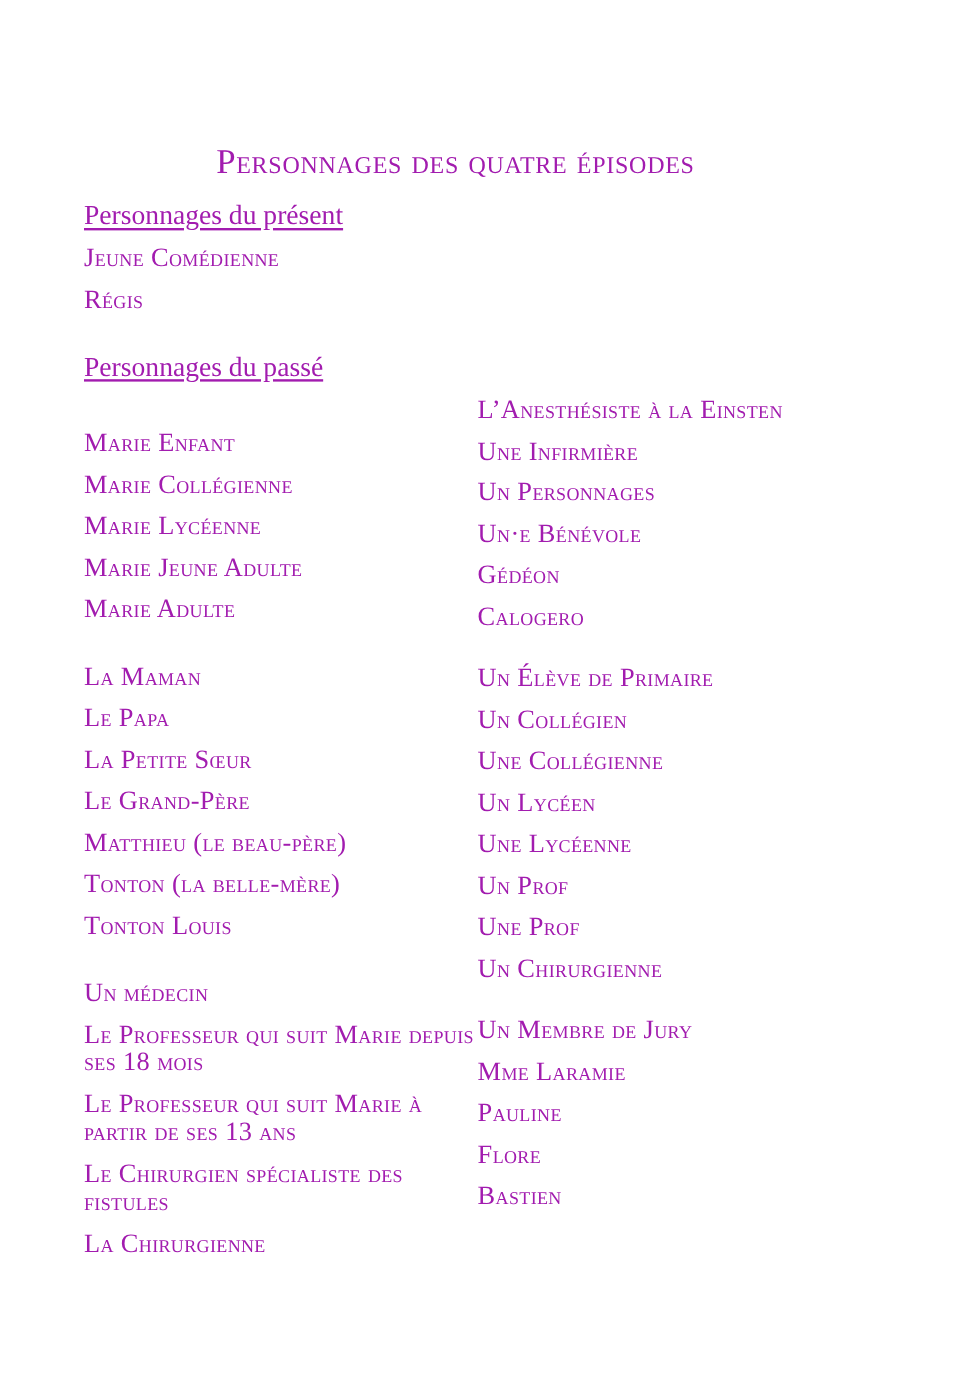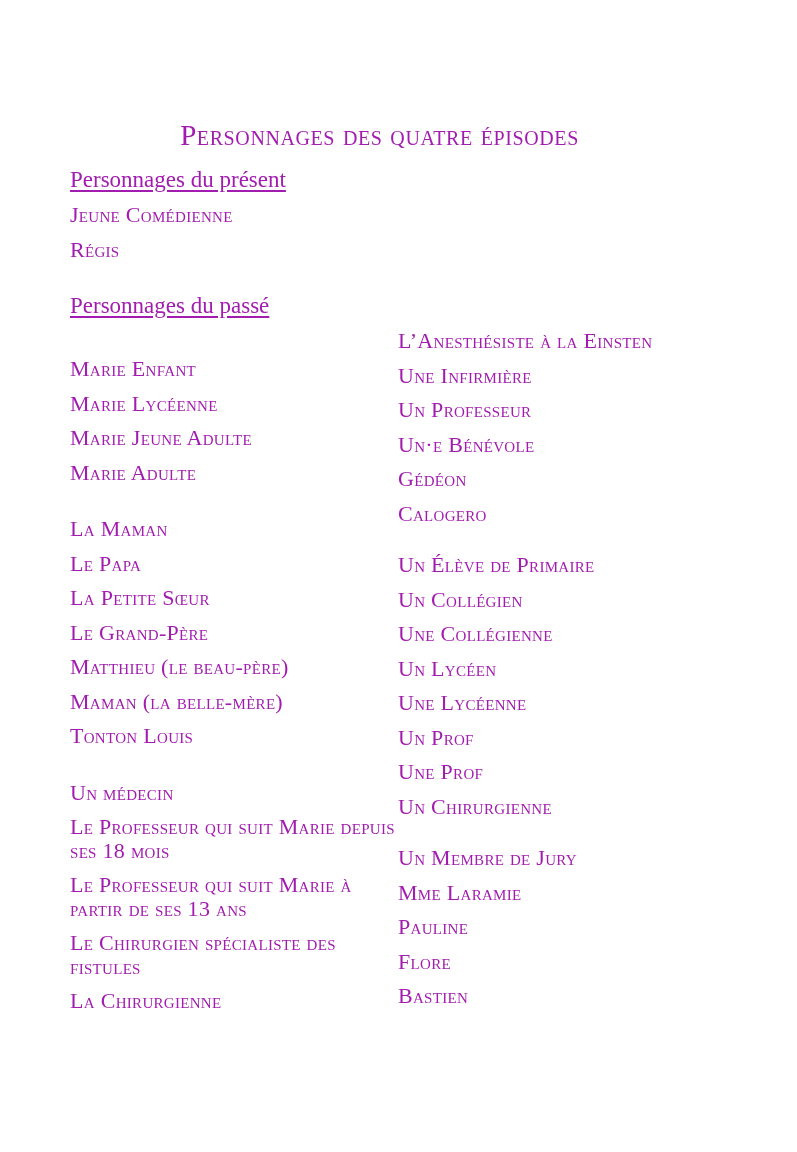--- a/index.html
+++ b/index.html
@@ -88,47 +88,48 @@
   </section>
 
   <section class="past-section">
     <h2 class="heading">Personnages du passé</h2>
 
     <div class="columns">
 
       <div class="col-left">
         <div class="group">
           <div class="char">Marie Enfant</div>
+          <div class="char">Marie Collégienne</div>
           <div class="char">Marie Lycéenne</div>
           <div class="char">Marie Jeune Adulte</div>
           <div class="char">Marie Adulte</div>
         </div>
         <div class="group">
           <div class="char">La Maman</div>
           <div class="char">Le Papa</div>
           <div class="char">La Petite Sœur</div>
           <div class="char">Le Grand-Père</div>
           <div class="char">Matthieu (le beau-père)</div>
-          <div class="char">Maman (la belle-mère)</div>
+          <div class="char">Tonton (la belle-mère)</div>
           <div class="char">Tonton Louis</div>
         </div>
         <div class="group">
           <div class="char">Un médecin</div>
           <div class="char">Le Professeur qui suit Marie depuis ses 18 mois</div>
           <div class="char">Le Professeur qui suit Marie à partir de ses 13 ans</div>
           <div class="char">Le Chirurgien spécialiste des fistules</div>
           <div class="char">La Chirurgienne</div>
         </div>
       </div>
 
       <div class="col-right">
         <div class="group">
           <div class="char">L’Anesthésiste à la Einsten</div>
           <div class="char">Une Infirmière</div>
-          <div class="char">Un Professeur</div>
+          <div class="char">Un Personnages</div>
           <div class="char">Un·e Bénévole</div>
           <div class="char">Gédéon</div>
           <div class="char">Calogero</div>
         </div>
         <div class="group">
           <div class="char">Un Élève de Primaire</div>
           <div class="char">Un Collégien</div>
           <div class="char">Une Collégienne</div>
           <div class="char">Un Lycéen</div>
           <div class="char">Une Lycéenne</div>

